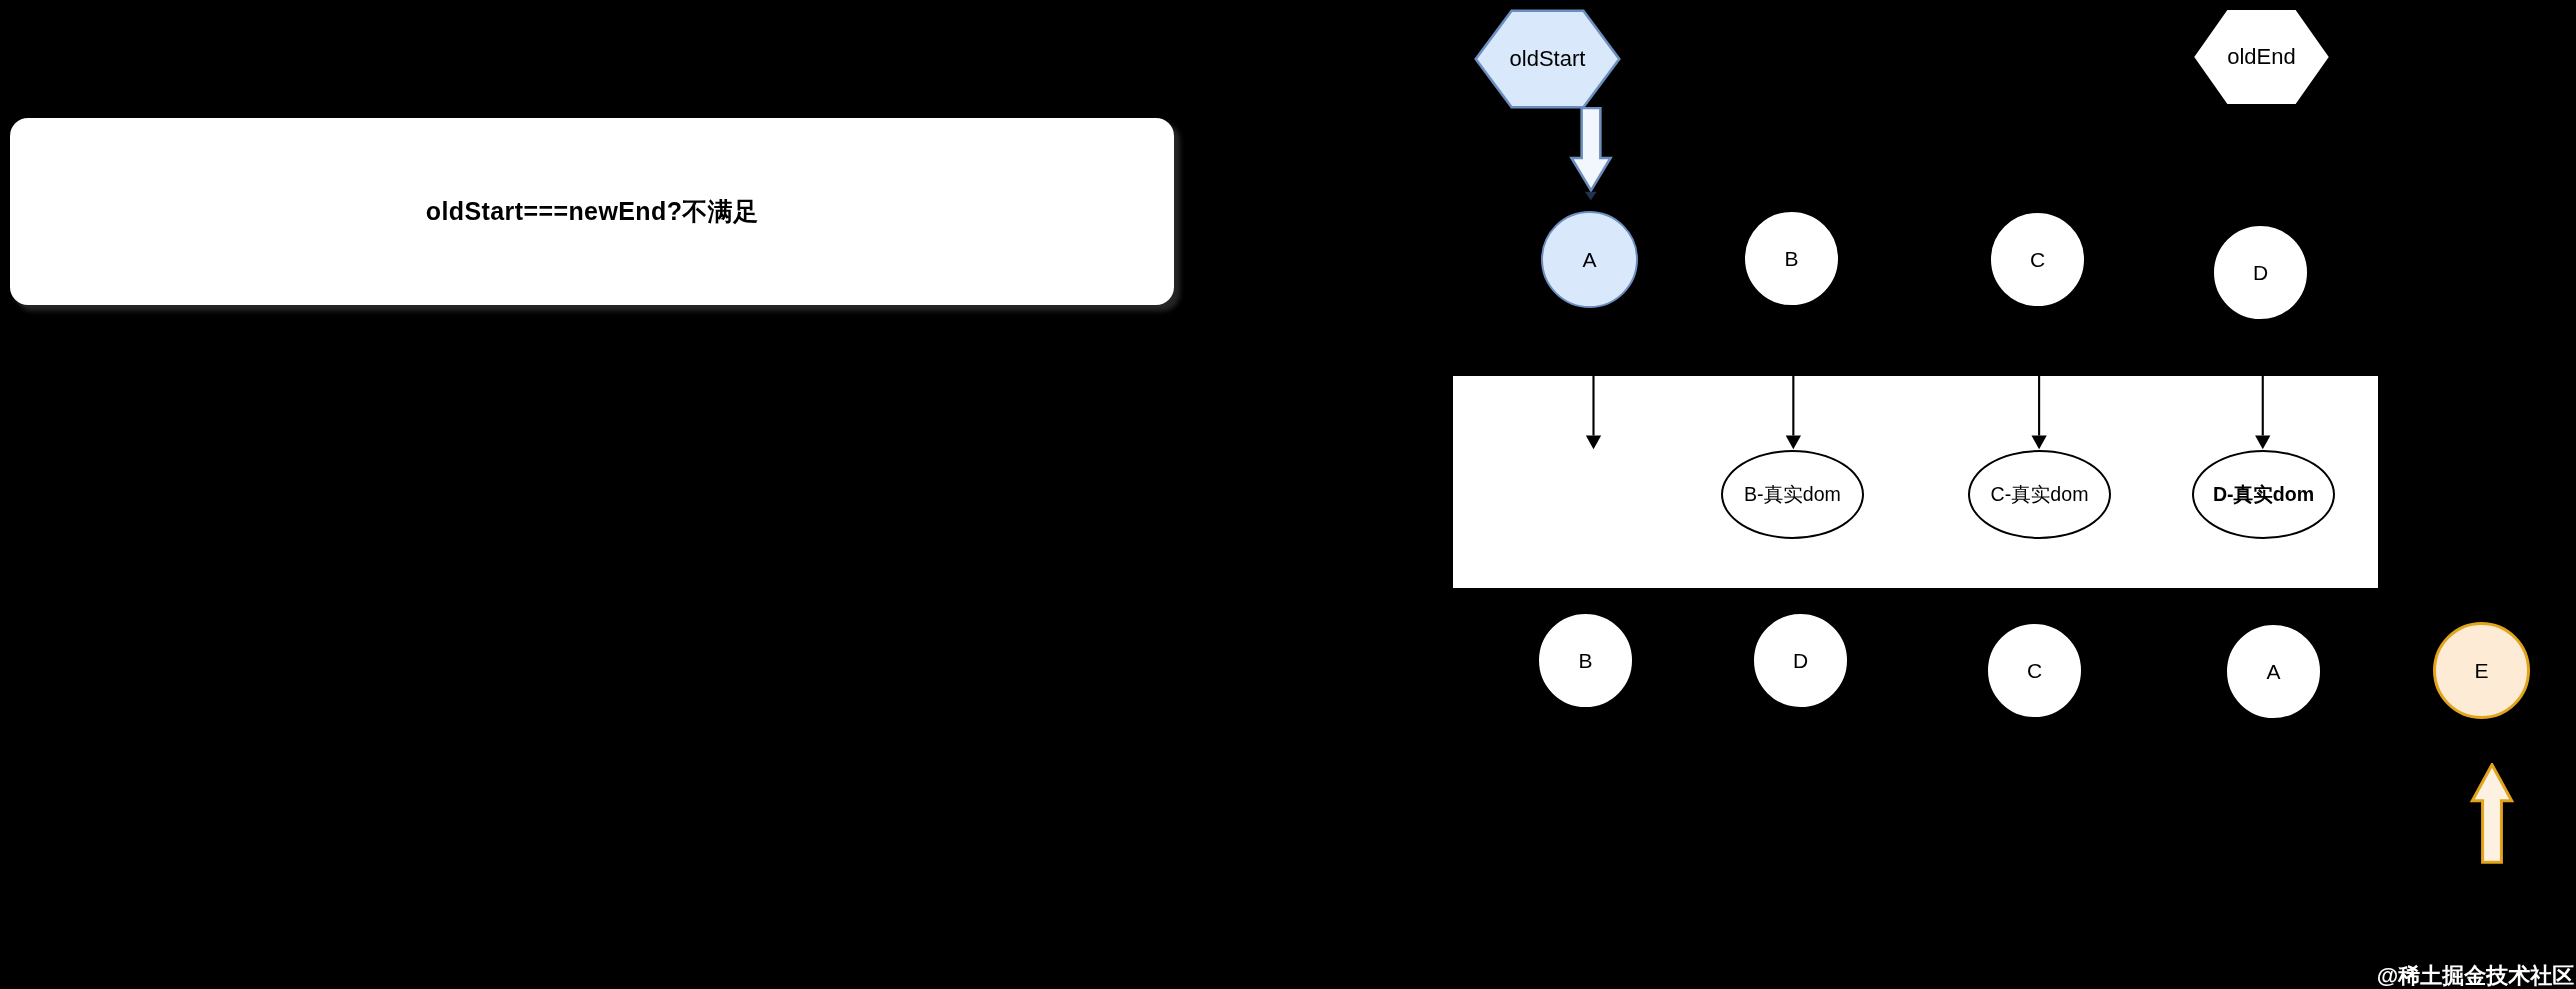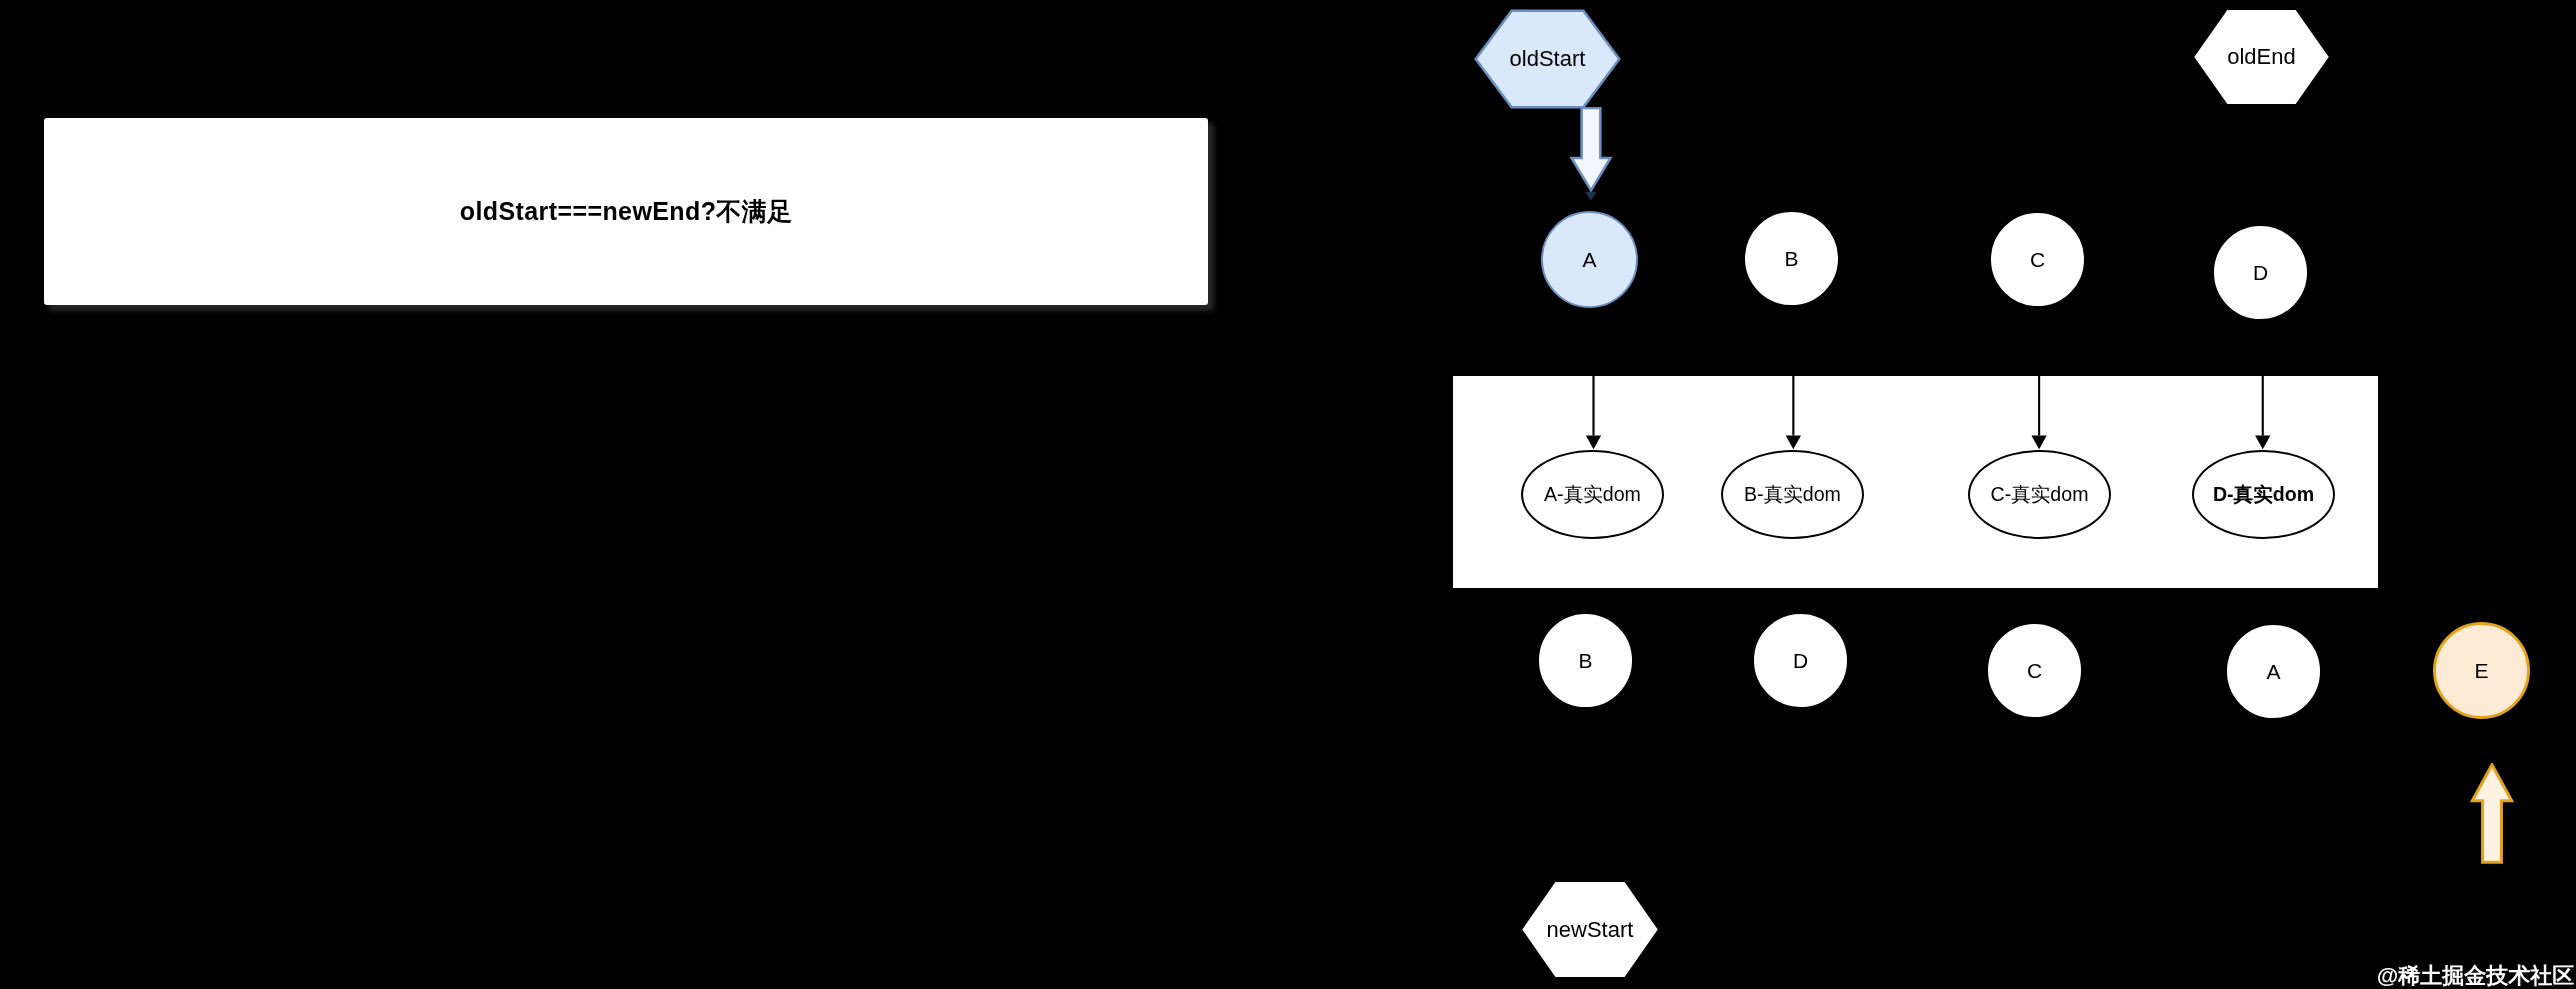--- a/index.html
+++ b/index.html
@@ -9,24 +9,23 @@
     background:var(--canvas-bg,#000);
     overflow:hidden;
     font-family:"Liberation Sans","DejaVu Sans",sans-serif;
     color:#000;
   }
   .abs{position:absolute;}
   
   #condition-box{
     left:10.2px;top:118px;width:1164px;height:187px;
     background:var(--node-fill,#fff);
-    border-radius:3px;
+    border-radius:18px;
     display:flex;align-items:center;justify-content:center;
     box-shadow:5.1px 5.1px 5.1px rgba(110,110,110,0.35);
-    margin-left:34px;
   }
   #condition-box .label{font-size:25px;font-weight:bold;letter-spacing:0.4px;}
   
   .node .shape{position:absolute;left:0;top:0;width:100%;height:100%;overflow:visible;}
   .node .label{
     position:absolute;inset:0;
     display:flex;align-items:center;justify-content:center;
     font-size:22px;
   }
   
@@ -116,23 +115,20 @@
     <svg id="dom-arrows" viewBox="0 0 1090 254">
       <line x1="164" y1="0" x2="164" y2="70"></line>
         <polygon points="155,70 173,70 164,86"></polygon>
       <line x1="399" y1="0" x2="399" y2="70"></line>
         <polygon points="390,70 408,70 399,86"></polygon>
       <line x1="688" y1="0" x2="688" y2="70"></line>
         <polygon points="679,70 697,70 688,86"></polygon>
       <line x1="951" y1="0" x2="951" y2="70"></line>
         <polygon points="942,70 960,70 951,86"></polygon>
     </svg>
-    <div class="ellipse" style="left:68px;top:74px;">
-      <span>A-真实dom</span>
-    </div>
     <div class="ellipse" style="left:268px;top:74px;align-items:center;">
       <span>B-真实dom</span>
     </div>
     <div class="ellipse" style="left:515px;top:74px;">
       <span>C-真实dom</span>
     </div>
     <div class="ellipse" style="left:739px;top:74px;font-weight:bold;">
       <span>D-真实dom</span>
     </div>
   </div>
@@ -146,26 +142,20 @@
   <div class="abs circle" style="left:1986px;top:622px;">
     <span>C</span>
   </div>
   <div class="abs circle" style="left:2225px;top:623px;">
     <span>A</span>
   </div>
   <div class="abs circle orange" style="left:2433px;top:622px;">
     <span>E</span>
   </div>
 
-  <div class="abs node" style="left:1519px;top:879px;width:142px;height:101px;">
-    <svg class="shape hex-plain" viewBox="0 0 167 118" preserveAspectRatio="none">
-      <polygon points="42,2 125,2 165,59 125,116 42,116 2,59"></polygon>
-    </svg>
-    <div class="label">newStart</div>
-  </div>
 
   <svg class="abs block-arrow" style="left:2468px;top:763px;" width="48" height="101" viewBox="0 0 56 118">
     <polygon class="orange-arrow" points="28,2 51,44 39,44 39,116 17,116 17,44 5,44"></polygon>
   </svg>
 
 
   <div id="watermark" class="abs">@稀土掘金技术社区</div>
 
 </div>
 

